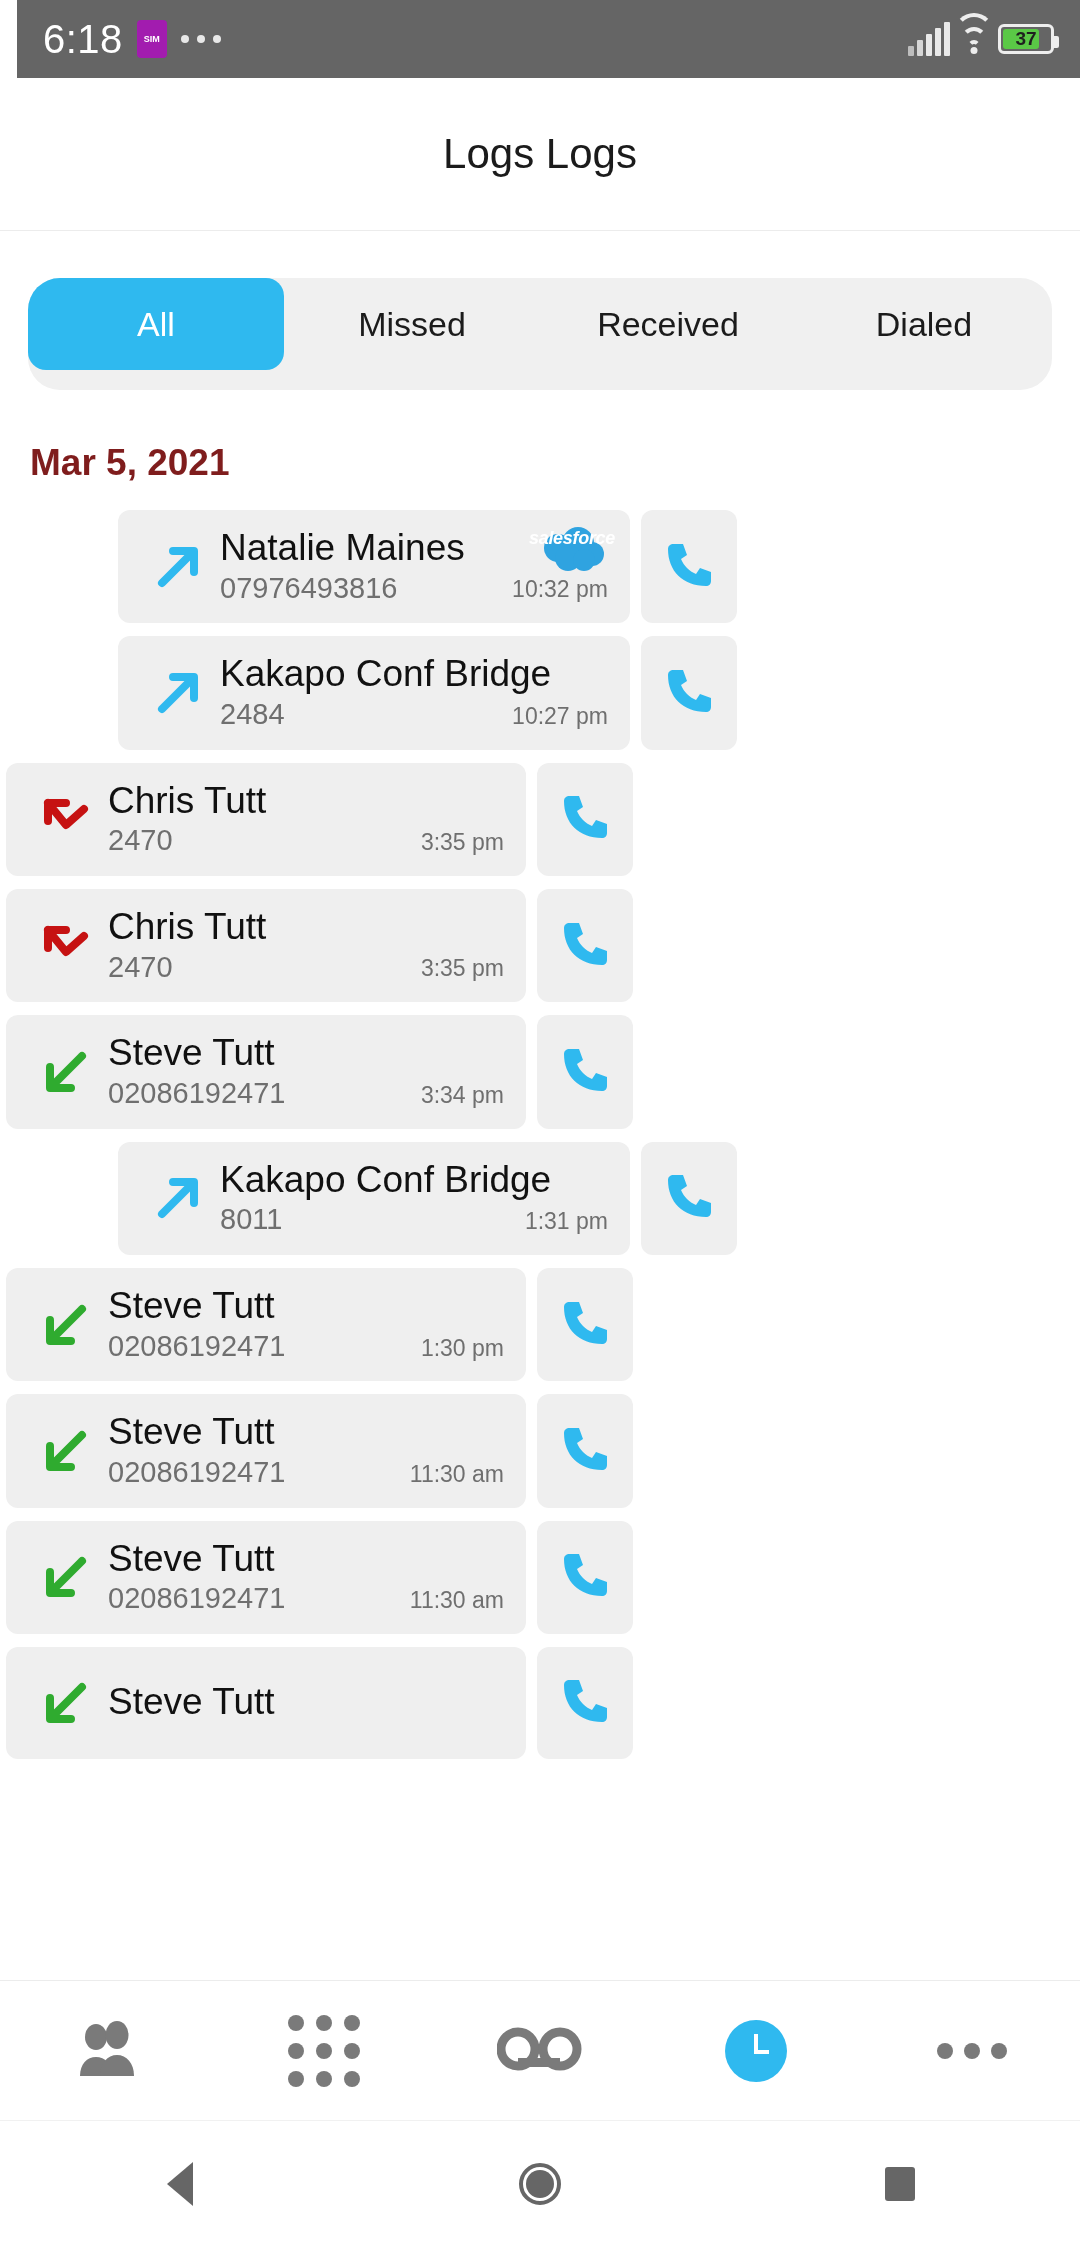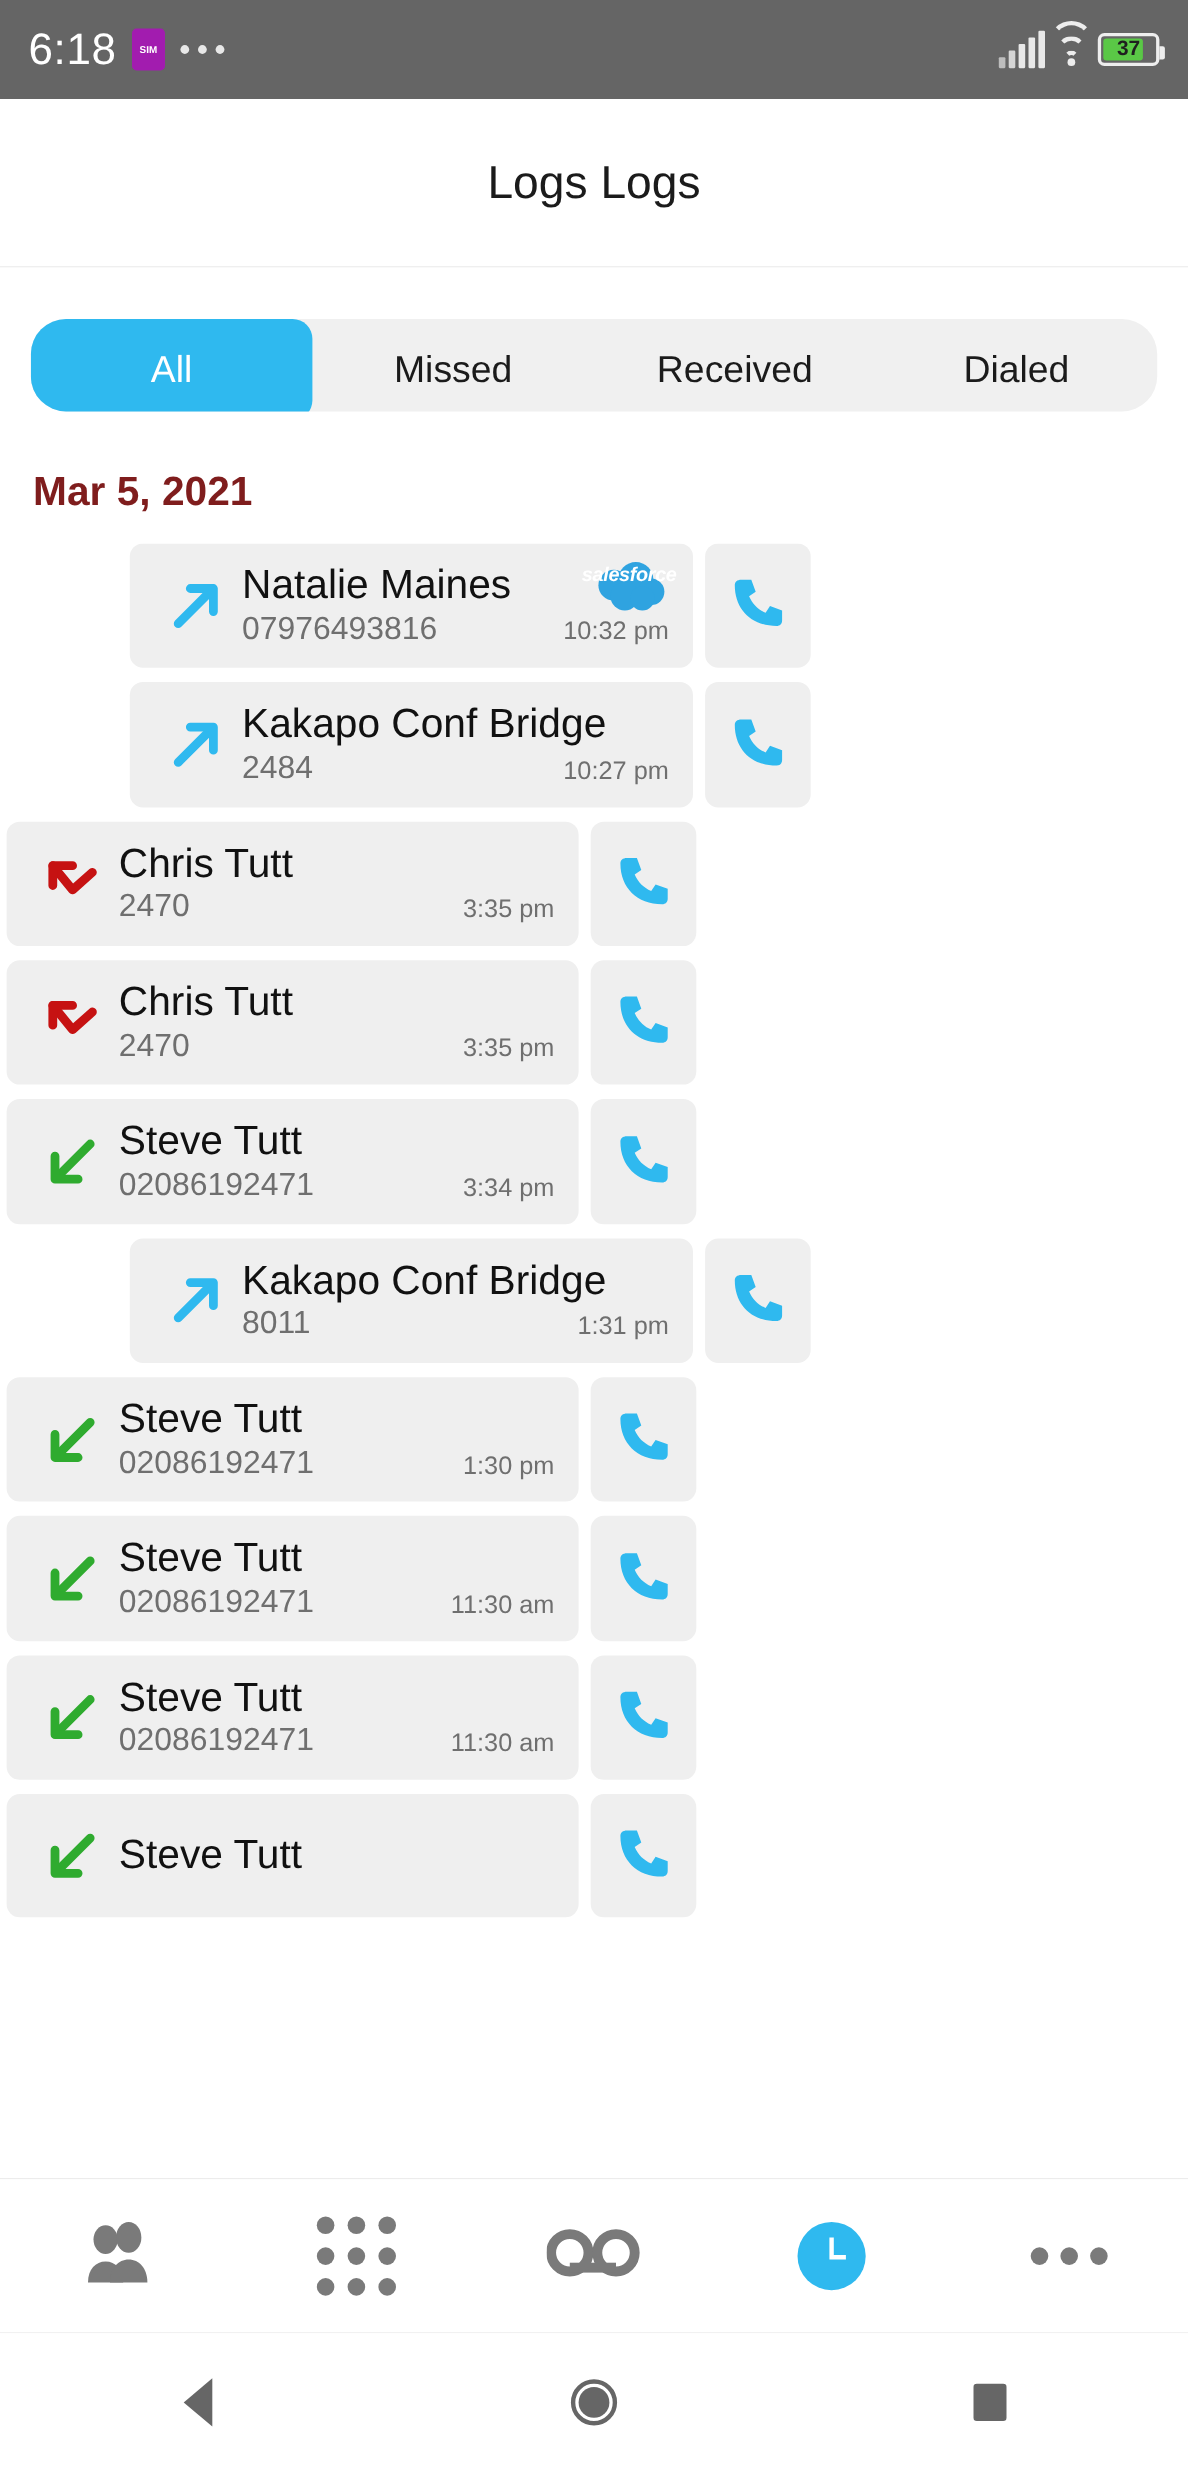--- a/index.html
+++ b/index.html
@@ -6,22 +6,22 @@
   html, body {
     width:1080px; height:2246px;
     font-family:"Liberation Sans", sans-serif;
     background:#ffffff;
     overflow:hidden;
   }
   .screen { position:relative; width:1080px; height:2246px; display:flex; flex-direction:column; }
 
   
   .statusbar {
-    height:90px; background:#656565; color:#ffffff;
-    display:flex; align-items:center; padding:0 26px; flex:0 0 auto;
+    height:78px; background:#656565; color:#ffffff;
+    display:flex; align-items:center; padding:0 26px; flex:0 0 auto;margin-left:17px;
   }
   .sb-left { display:flex; align-items:center; gap:14px; }
   .sb-time { font-size:40px; font-weight:400; letter-spacing:.5px; }
   .sb-redicon {
     width:30px; height:38px; background:#a21caf; border-radius:4px;
     display:flex; align-items:center; justify-content:center;
     font-size:9px; color:#fff; line-height:1; text-align:left; font-weight:700;
   }
   .sb-dots { display:flex; gap:8px; align-items:center; }
   .sb-dots i { width:8px; height:8px; border-radius:50%; background:#e8e8e8; display:block; }
@@ -58,21 +58,21 @@
   
   .header {
     height:153px; background:#ffffff; border-bottom:1px solid #ececec;
     display:flex; align-items:center; justify-content:center; flex:0 0 auto;
   }
   .header-title { font-size:42px; color:#1b1b1b; font-weight:400; }
 
   
   .tabs-wrap { padding:47px 28px 0 28px; flex:0 0 auto; }
   .tabs {
-    display:flex; background:#f0f0f0; border-radius:32px; height:84px; overflow:hidden;
+    display:flex; background:#f0f0f0; border-radius:32px; height:112px; overflow:hidden;
   }
   .tab {
     flex:1; display:flex; align-items:center; justify-content:center;
     font-size:34px; color:#1b1b1b; height:92px;
   }
   .tab.active { background:#2fb9ef; color:#ffffff; border-radius:18px; }
 
   
   .date-head {
     font-size:37px; font-weight:700; color:#7f1d1d;

